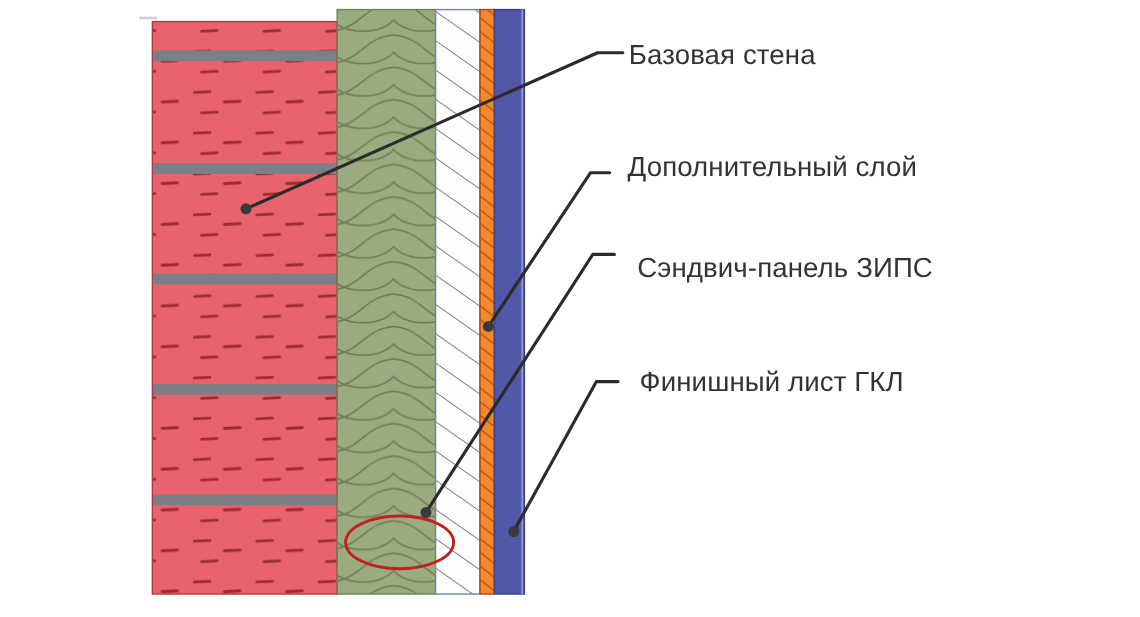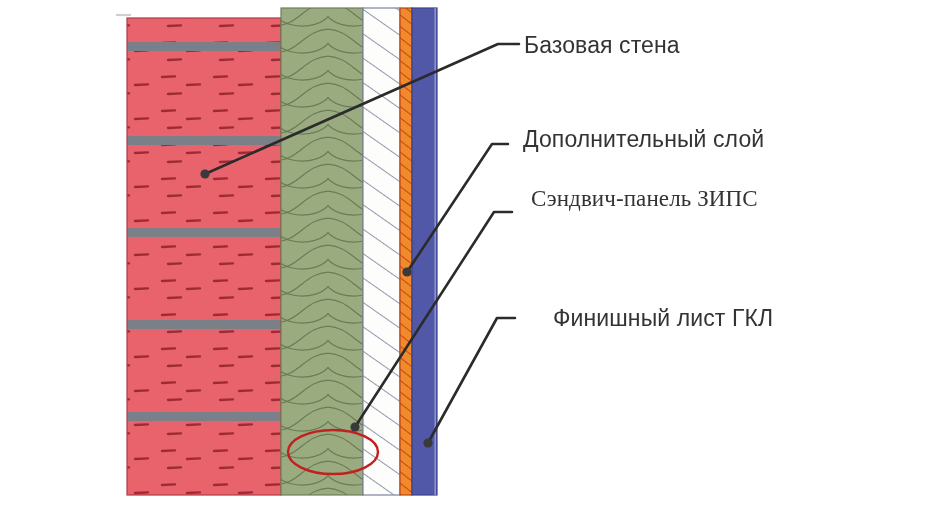--- a/index.html
+++ b/index.html
@@ -111,17 +111,17 @@
       <circle cx="407" cy="272" r="4.6"></circle>
       <circle cx="355" cy="427" r="4.6"></circle>
       <circle cx="428" cy="443" r="4.6"></circle>
     </g>
   </svg>
 
   <div class="label" style="left:524px;top:32px;">Базовая стена</div>
 
   <div class="label" style="left:523px;top:126px;">Дополнительный слой</div>
 
-  <div class="label" style="left:531px;top:186px;font-family:Liberation Serif, serif;">Сэндвич-панель ЗИПС</div>
+  <div class="label" style="left:531px;top:210px;">Сэндвич-панель ЗИПС</div>
 
-  <div class="label" style="left:533px;top:305px;margin-left:20px;">Финишный лист ГКЛ</div>
+  <div class="label" style="left:533px;top:305px;">Финишный лист ГКЛ</div>
 
 </div>
 
 </body></html>

